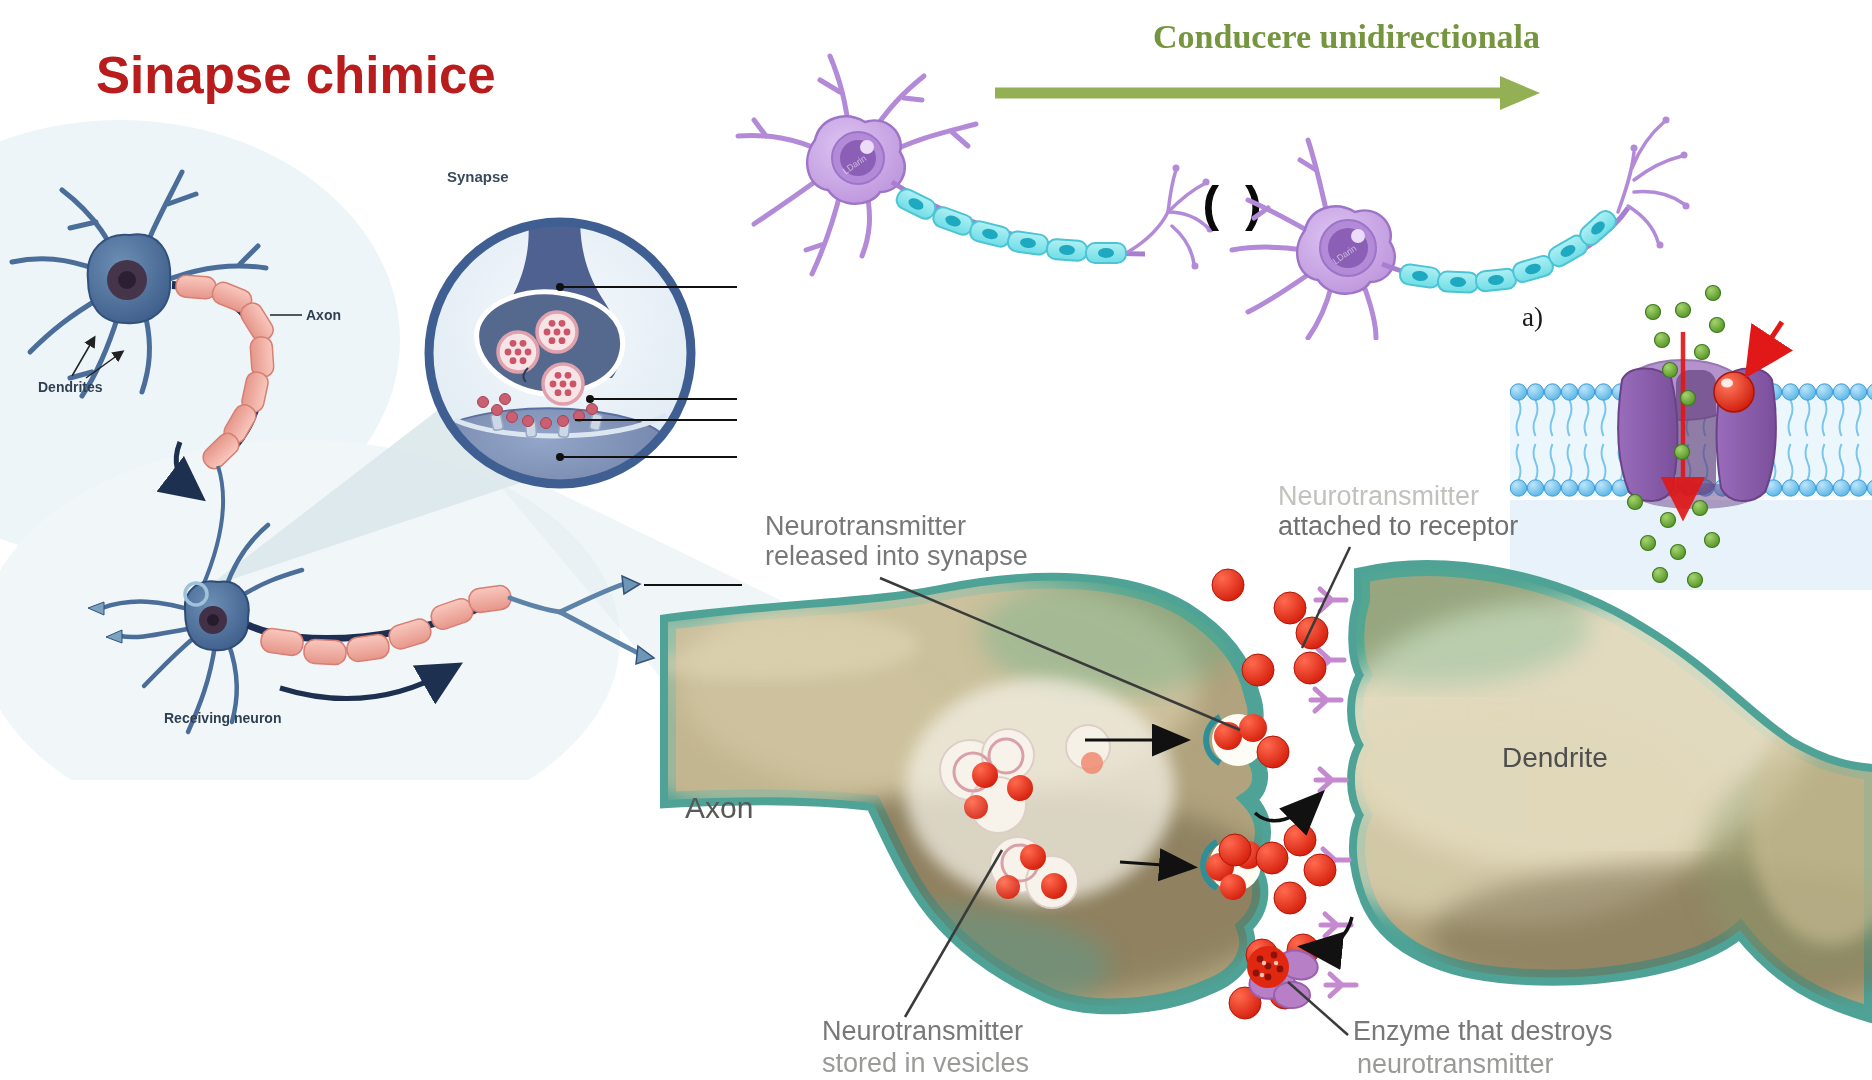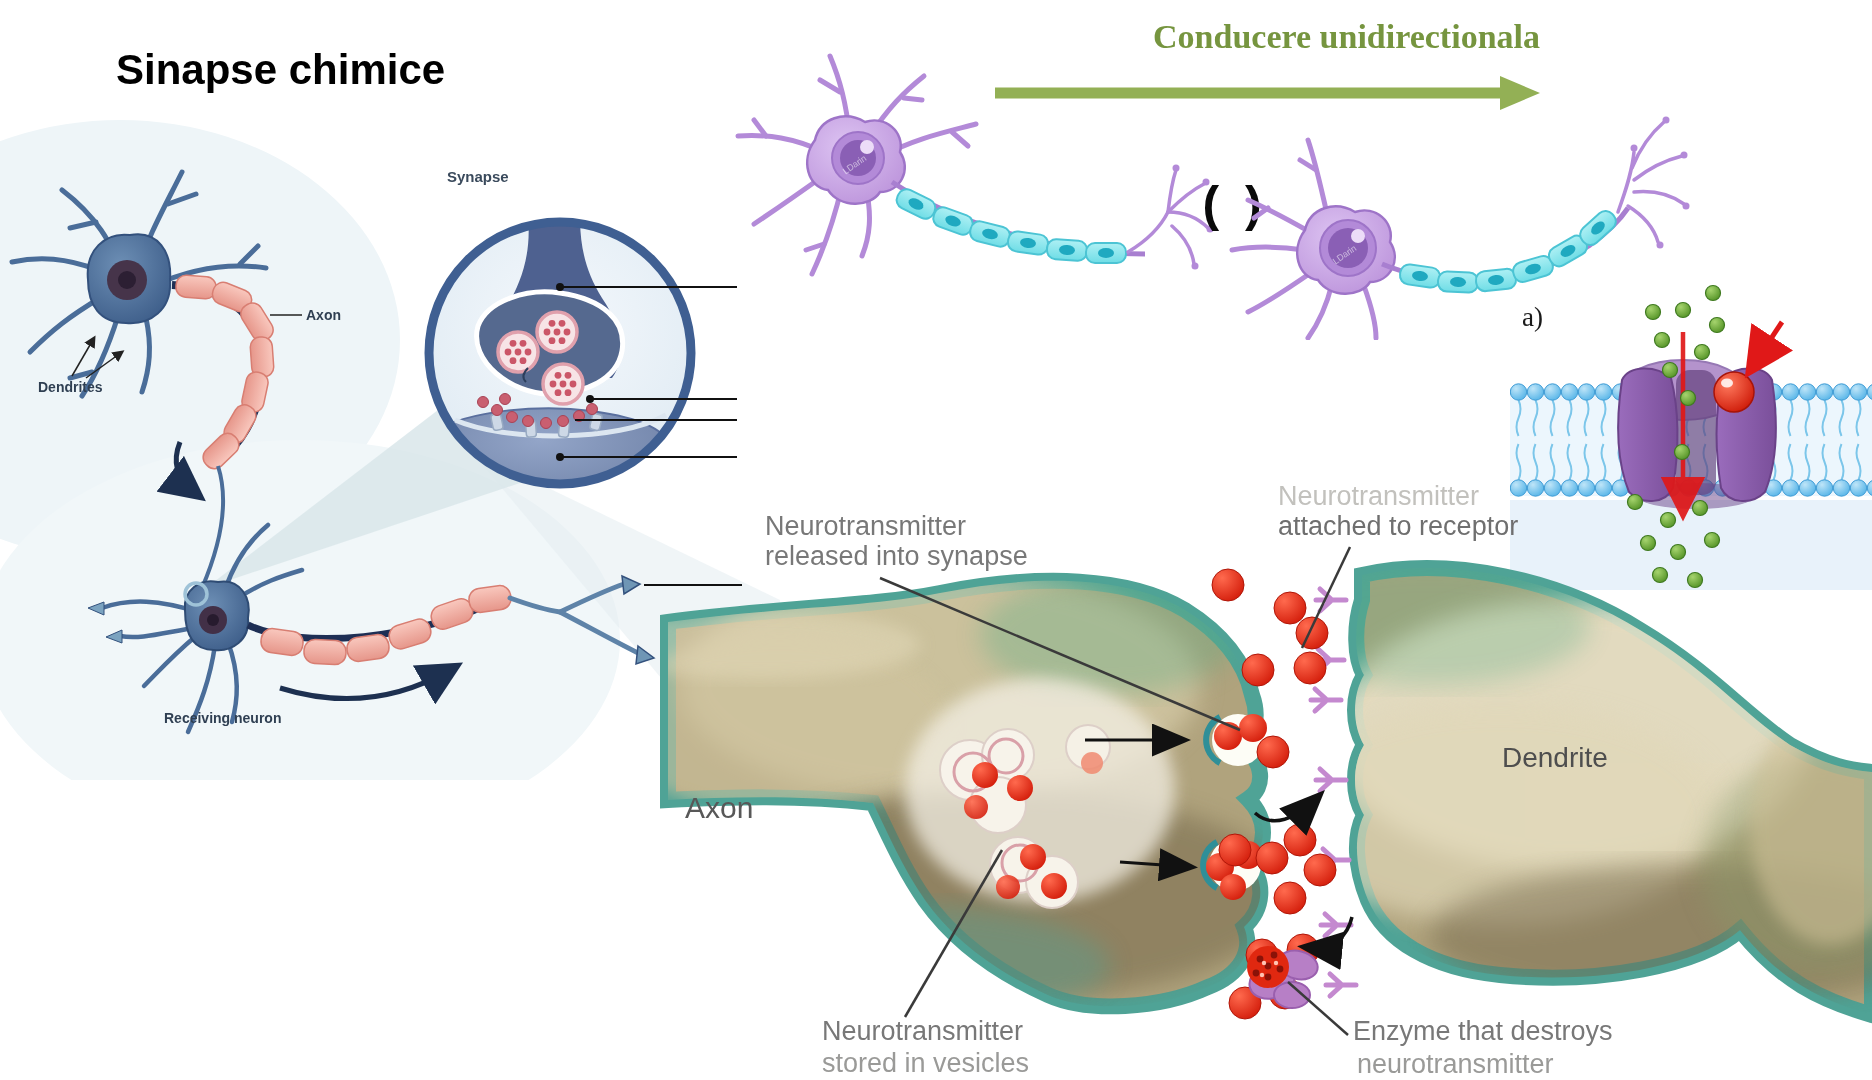--- a/index.html
+++ b/index.html
@@ -1,19 +1,19 @@
 <!DOCTYPE html>
 <html><head>
 <meta charset="utf-8">
 <style>
   html,body{margin:0;padding:0;background:#ffffff;}
   #canvas{position:relative;width:1872px;height:1080px;overflow:hidden;background:#ffffff;
           font-family:"Liberation Sans",sans-serif;}
   .abs{position:absolute;}
-  #page-title{left:116px;top:46px;font-size:42px;font-weight:700;color:#000000;letter-spacing:0px;}
+  #page-title{left:96px;top:46px;font-size:51px;font-weight:700;color:#b91c1c;letter-spacing:0px;}
   #conduction-heading{left:995px;top:18px;width:545px;text-align:right;
       font-family:"Liberation Serif",serif;font-weight:700;font-size:34px;color:#76953f;}
   svg{display:block;}
   text{font-family:"Liberation Sans",sans-serif;}
   .serifTxt{font-family:"Liberation Serif",serif;}
 </style>
 </head>
 <body>
 
 <div id="canvas">

